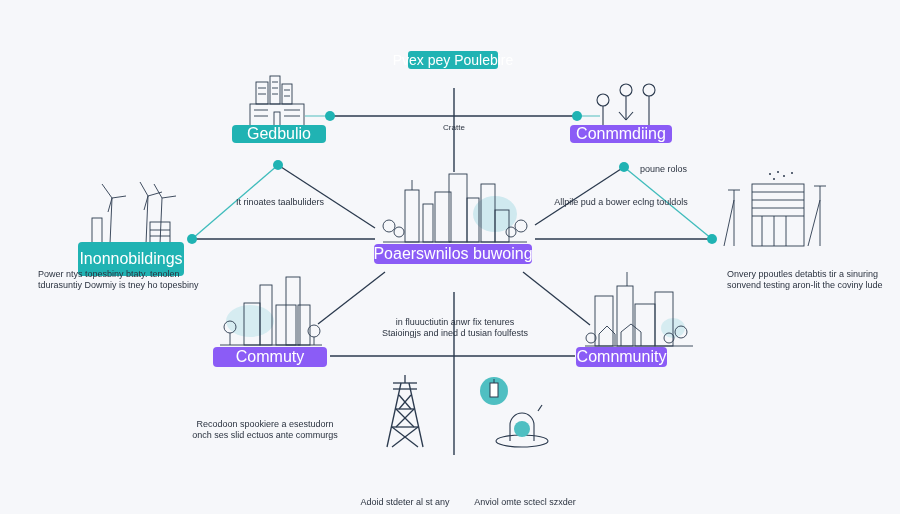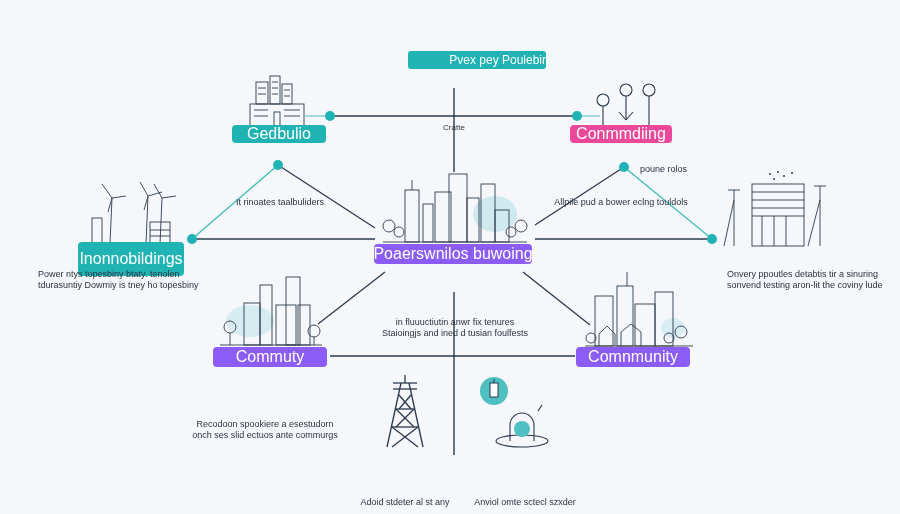--- a/index.html
+++ b/index.html
@@ -9,21 +9,21 @@
     font-family: "Liberation Sans", sans-serif;
     position: relative;
   }
   #stage { position: absolute; left: 0; top: 0; width: 900px; height: 514px; }
   .pill {
     position: absolute; border-radius: 4px; color: #fff; font-size: 16px;
     display: flex; align-items: center; justify-content: center;
     font-family: "Liberation Sans", sans-serif; white-space: nowrap;
   }
   .pill.teal { background: #20b3b3; }
-  .pill.tealLight { background: #ec4899; }
+  .pill.tealLight { background: #8b5cf6; }
   .pill.navy { background: #8b5cf6; }
   .pill.small { border-radius: 3px; }
   .desc {
     position: absolute; font-size: 9px; color: #2b3340; line-height: 11px;
     white-space: nowrap; font-family: "Liberation Sans", sans-serif;
   }
   .center { text-align: center; margin-top: 46px; }
   svg.icon { position: absolute; overflow: visible; }
 </style>
 </head>
@@ -53,21 +53,21 @@
     <line x1="330" y1="356" x2="575" y2="356" stroke="#2b3a4e" stroke-width="1.4"></line>
 
     <circle cx="330" cy="116" r="5" fill="#20b3b3"></circle>
     <circle cx="577" cy="116" r="5" fill="#20b3b3"></circle>
     <circle cx="278" cy="165" r="5" fill="#20b3b3"></circle>
     <circle cx="624" cy="167" r="5" fill="#20b3b3"></circle>
     <circle cx="192" cy="239" r="5" fill="#20b3b3"></circle>
     <circle cx="712" cy="239" r="5" fill="#20b3b3"></circle>
   </svg>
 
-  <div class="pill teal small" style="left:408px;top:51px;width:90px;height:18px;font-size:12px;padding-left:48px;">Pvex pey Poulebire</div>
+  <div class="pill teal small" style="left:408px;top:51px;width:90px;height:18px;font-size:14px;">Pvex pey Poulebire</div>
   <div class="desc center" style="left:404px;top:76px;width:100px;font-size:8px;">Cratte</div>
 
   <svg class="icon" style="left:248px;top:74px" width="60" height="52">
     <g fill="none" stroke="#2b3a4e" stroke-width="0.9">
       <rect x="8" y="8" width="12" height="22"></rect>
         <rect x="22" y="2" width="10" height="28"></rect>
         <rect x="34" y="10" width="10" height="20"></rect>
       <rect x="2" y="30" width="54" height="22"></rect>
       <rect x="26" y="38" width="6" height="14"></rect>
       <line x1="10" y1="14" x2="18" y2="14"></line>
@@ -216,21 +216,21 @@
       <rect x="50" y="36" width="20" height="42"></rect>
         <rect x="70" y="24" width="18" height="54"></rect>
       <path d="M14 78 L14 66 L22 58 L30 66 L30 78"></path>
         <path d="M36 78 L36 64 L46 56 L56 64 L56 78"></path>
       <circle cx="6" cy="70" r="5"></circle>
         <circle cx="96" cy="64" r="6"></circle>
         <circle cx="84" cy="70" r="5"></circle>
       <line x1="0" y1="78" x2="108" y2="78"></line>
     </g>
   </svg>
-  <div class="pill navy" style="left:576px;top:347px;width:114px;height:20px;">Comnmunity</div>
+  <div class="pill navy" style="left:576px;top:347px;width:91px;height:20px;">Comnmunity</div>
 
   <svg class="icon" style="left:385px;top:375px" width="40" height="72">
     <g fill="none" stroke="#2b3a4e" stroke-width="1.3">
       <line x1="20" y1="0" x2="20" y2="8"></line>
       <line x1="8" y1="8" x2="32" y2="8"></line>
         <line x1="8" y1="14" x2="32" y2="14"></line>
       <line x1="16" y1="8" x2="2" y2="72"></line>
         <line x1="24" y1="8" x2="38" y2="72"></line>
       <line x1="14" y1="20" x2="26" y2="34"></line>
         <line x1="26" y1="20" x2="14" y2="34"></line>

